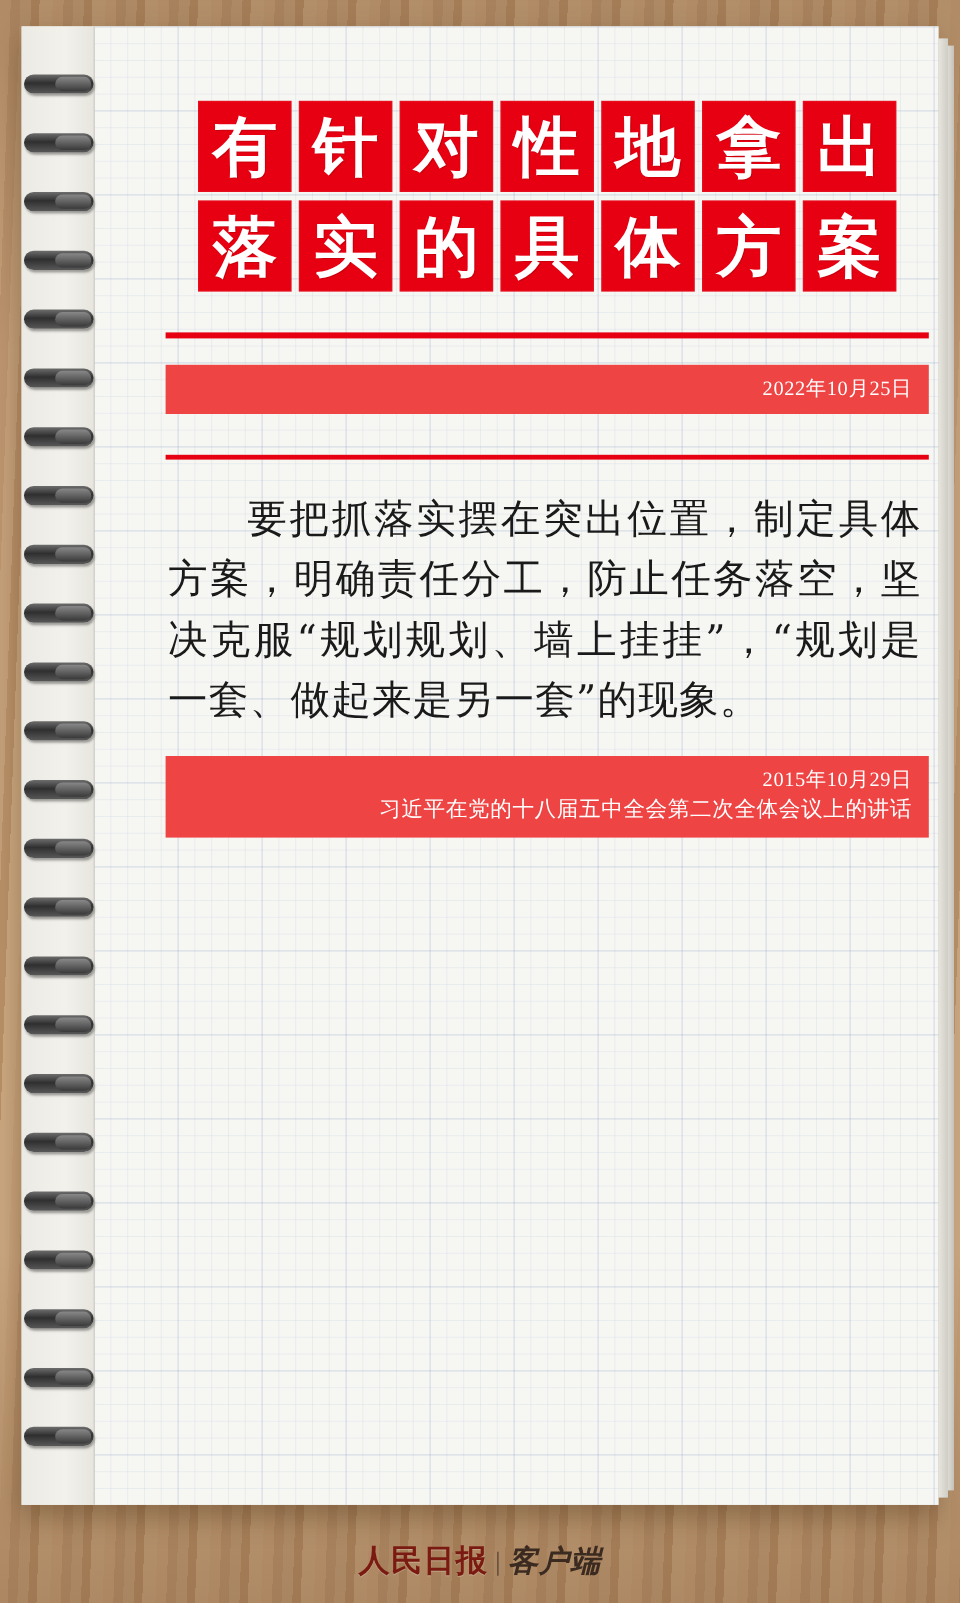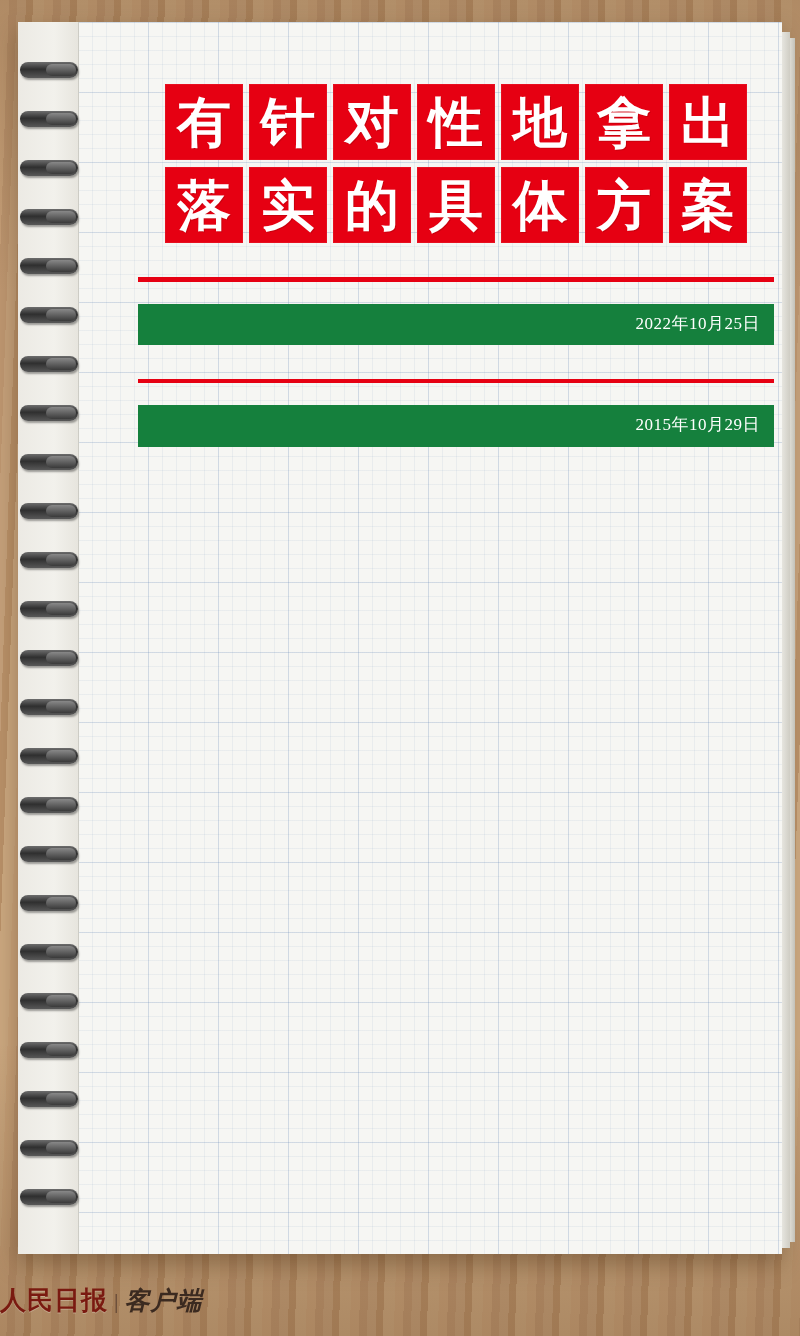--- a/index.html
+++ b/index.html
@@ -179,21 +179,21 @@
     color: #1a1a1a;
     text-indent: 66px;
     letter-spacing: 1px;
     margin: 24px 0 0 0;
     padding: 0 6px 0 2px;
     text-align: justify;
   }
 
   
   .source-bar {
-    background: #15803d;
+    background: #ef4444;
     color: #fff;
     padding: 9px 14px 11px 14px;
     text-align: right;
     margin-top: 22px;
   }
   .source-date {
     font-family: "Liberation Serif", serif;
     font-size: 17px;
     line-height: 1.25;
     letter-spacing: .5px;
@@ -207,20 +207,21 @@
   }
 
   
   .footer {
     position: absolute;
     left: 0;
     bottom: 18px;
     width: 800px;
     display: flex;
     align-items: center;
+    justify-content: center;
     gap: 4px;
   }
   .footer-mark {
     font-family: "DejaVu Serif", serif;
     font-weight: bold;
     font-size: 26px;
     color: #7a1a10;
     letter-spacing: 1px;
     text-shadow: 0 1px 0 rgba(255,255,255,.25);
   }
@@ -322,22 +323,24 @@
         <span class="tchar">案</span>
       </div>
     </div>
 
     <div class="rule"></div>
     <div class="source-bar">
       <div class="source-date">2022年10月25日</div>
     </div>
 
     <div class="rule thin"></div>
+    <p class="para">要把抓落实摆在突出位置，制定具体方案，明确责任分工，防止任务落空，坚决克服“规划规划、墙上挂挂”，“规划是一套、做起来是另一套”的现象。</p>
     <div class="source-bar">
       <div class="source-date">2015年10月29日</div>
+      <div class="source-text">习近平在党的十八届五中全会第二次全体会议上的讲话</div>
     </div>
 
   </div>
 </div>
 
 <div class="footer">
   <span class="footer-mark">人民日报</span>
   <span class="footer-sep">|</span>
   <span class="footer-text">客户端</span>
 </div>

